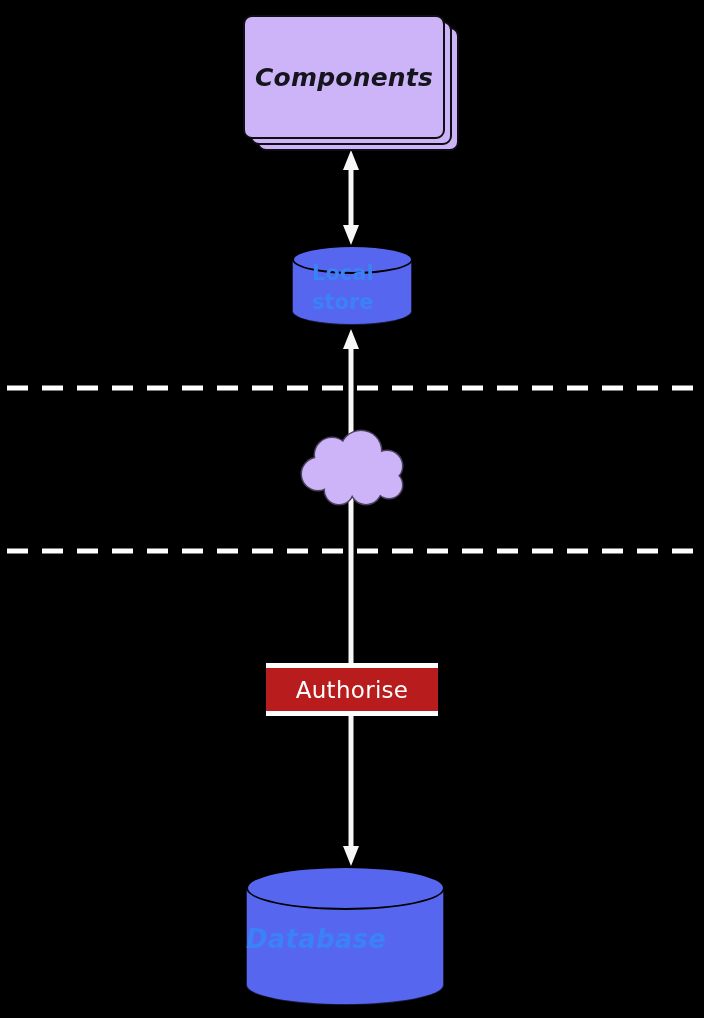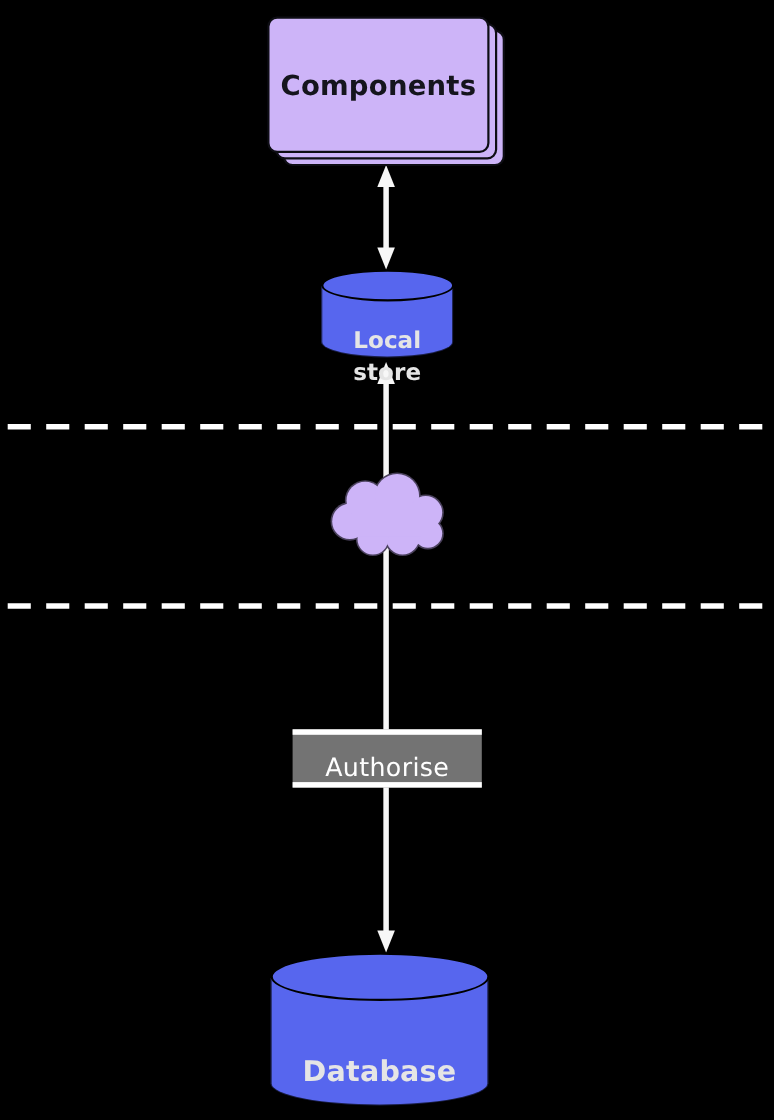--- a/index.html
+++ b/index.html
@@ -9,50 +9,50 @@
   }
   svg.connector-layer{position:absolute;left:0;top:0;z-index:1;}
 
   
   .card{
     position:absolute;width:202px;height:124px;box-sizing:border-box;
     background:#cdb4f8;border:2px solid #0e0e14;border-radius:9px;z-index:2;
   }
   .card-b2{left:257px;top:27px;}
   .card-b1{left:250px;top:21px;}
-  .card-front{left:243px;top:15px;display:flex;align-items:center;justify-content:center;}
+  .card-front{left:243px;top:15px;display:flex;align-items:center;justify-content:center;font-style:italic;}
   .card-label{font-size:25px;font-weight:700;color:#15151d;letter-spacing:.2px;}
 
   
   .cyl{
     position:absolute;background:#5766ee;box-sizing:border-box;
     border:1.5px solid rgba(0,0,0,.7);border-top:none;z-index:2;
   }
   .cyl::before{
     content:"";position:absolute;left:-1.5px;right:-1.5px;border-radius:50%;
     background:#5766ee;border:2.5px solid #000;box-sizing:border-box;
   }
   .cyl-local{left:292px;top:260px;width:120px;height:65px;border-radius:0 0 60px 60px / 0 0 14px 14px;}
   .cyl-local::before{top:-15px;height:29px;}
   .cyl-db{left:246px;top:889px;width:198px;height:116px;border-radius:0 0 99px 99px / 0 0 20px 20px;}
   .cyl-db::before{top:-23px;height:44px;}
 
-  .node-label{position:absolute;text-align:center;color:#e5e5e5;z-index:3;margin-top:36px;}
+  .node-label{position:absolute;color:#3b82f6;z-index:3;}
   .local-label{left:312px;top:259px;width:80px;font-size:21px;font-weight:600;line-height:1.38;}
-  .db-label{left:246px;top:924px;width:198px;font-size:26px;font-weight:600;letter-spacing:.2px;}
+  .db-label{left:246px;top:924px;width:198px;font-size:26px;font-weight:600;letter-spacing:.2px;font-style:italic;}
   .sync-label{left:294px;top:454px;width:114px;font-size:23px;font-weight:600;}
 
   
   .cloud{position:absolute;left:294px;top:428px;width:114px;height:80px;z-index:2;}
 
   
   .authorise{
     position:absolute;left:266px;top:663px;width:172px;height:53px;box-sizing:border-box;
-    background:#737373;border-top:5px solid #ffffff;border-bottom:5px solid #ffffff;
-    display:flex;align-items:flex-end;justify-content:center;z-index:2;
+    background:#b91c1c;border-top:5px solid #ffffff;border-bottom:5px solid #ffffff;
+    display:flex;align-items:center;justify-content:center;z-index:2;
   }
   .authorise-label{color:#ffffff;font-size:23px;font-weight:500;letter-spacing:.3px;}
 </style>
 </head>
 <body>
 
 <div class="canvas">
 
   <svg class="connector-layer" width="704" height="1018" viewBox="0 0 704 1018">
 

